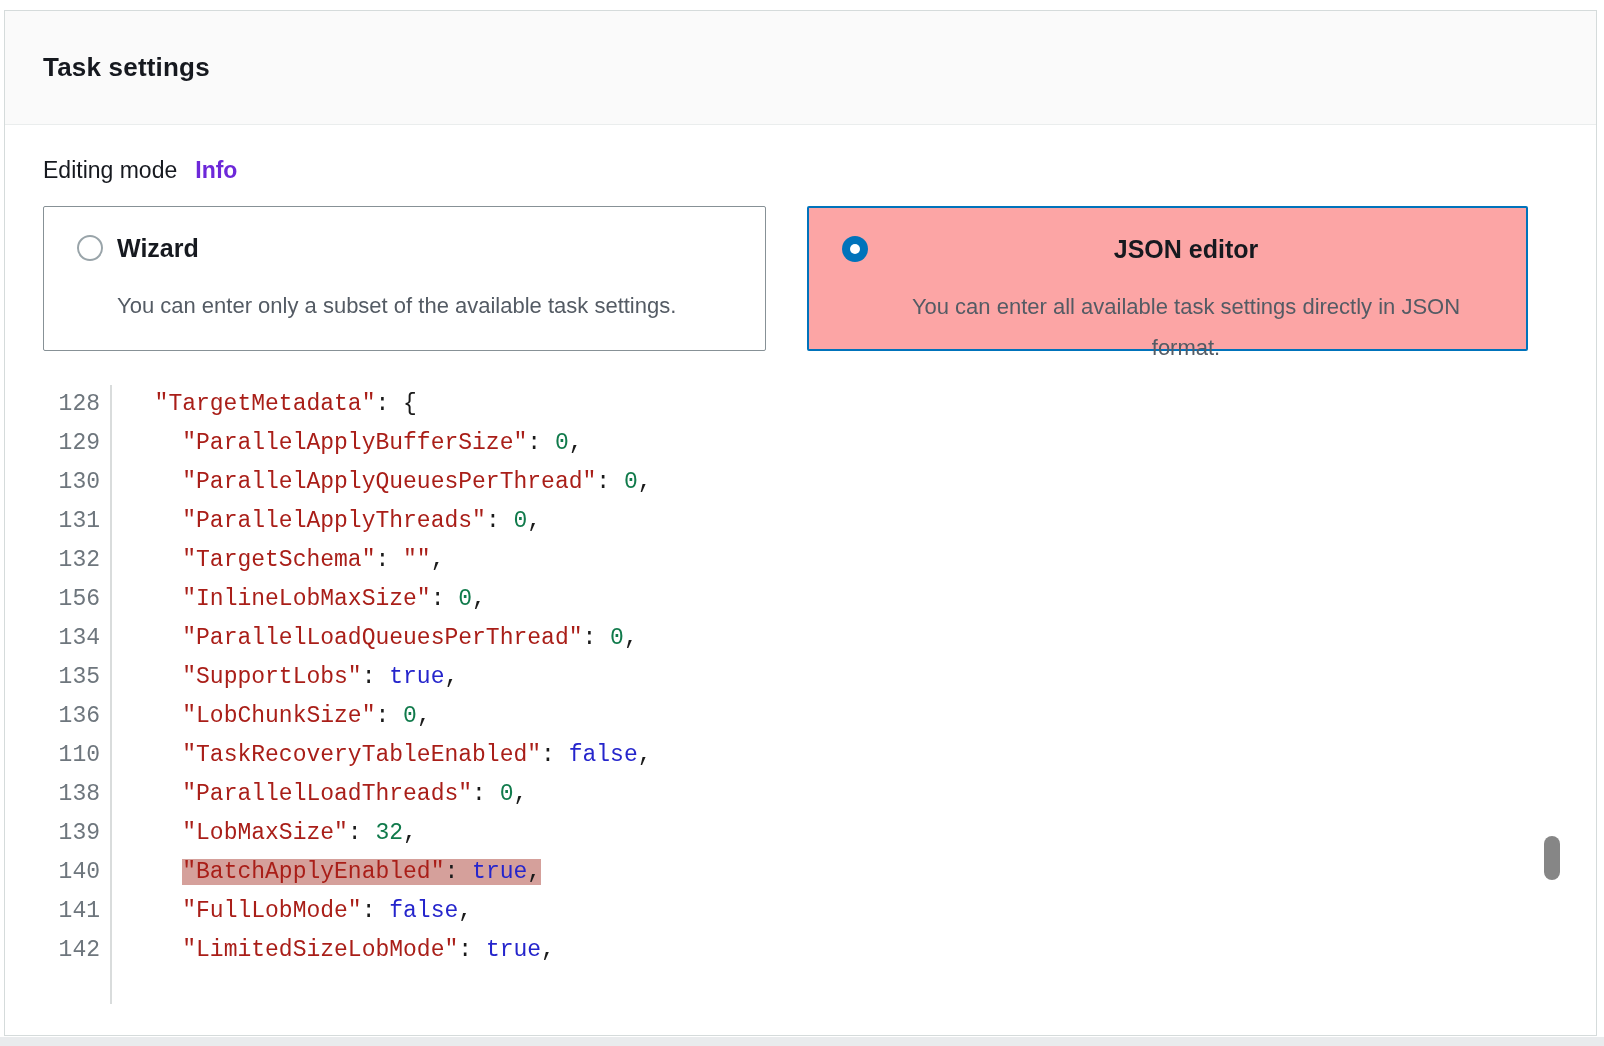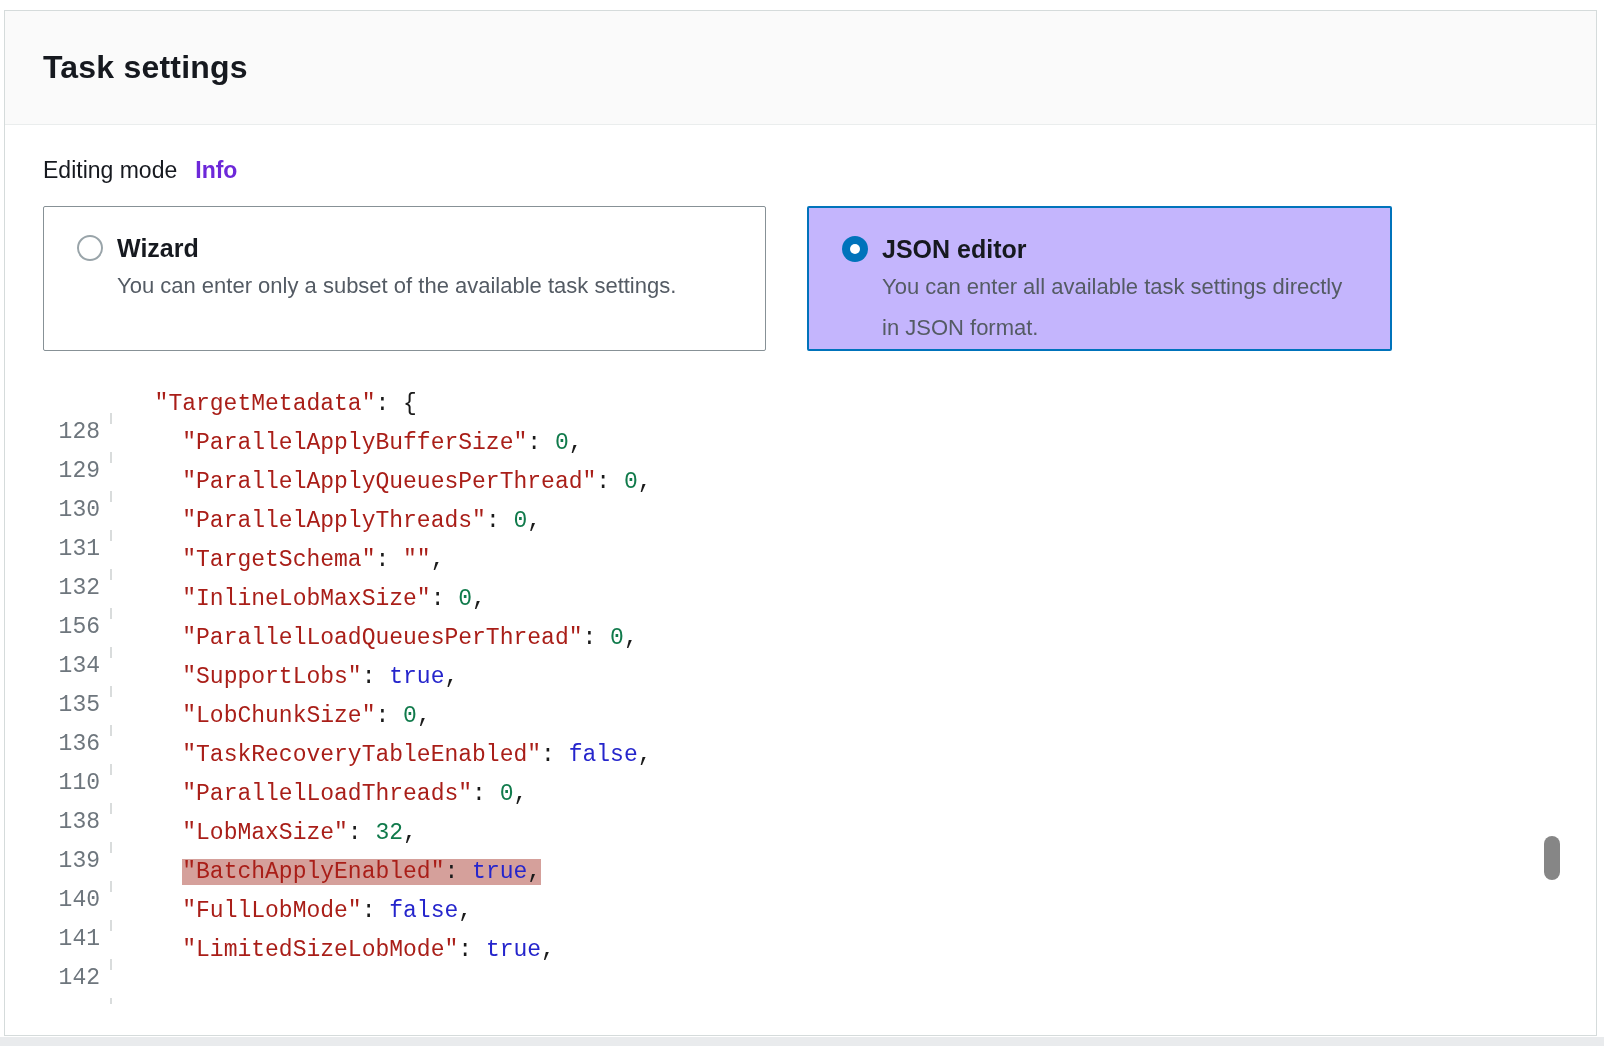--- a/index.html
+++ b/index.html
@@ -21,21 +21,21 @@
   }
   .card-header {
     height: 114px;
     background: #fafafa;
     border-bottom: 1px solid #eaeded;
     display: flex;
     align-items: center;
     padding: 0 38px;
   }
   .card-title {
-    font-size: 32px;
+    font-size: 26px;
     font-weight: 700;
     color: #16191f;
     letter-spacing: 0.2px;
   }
 
   
   .mode-row {
     position: absolute;
     left: 38px; top: 146px;
     display: flex;
@@ -56,23 +56,24 @@
     width: 723px; height: 145px;
     background: #ffffff;
     border: 1px solid #879196;
     border-radius: 2px;
     padding: 24px 28px 0 33px;
     display: flex;
     gap: 14px;
     cursor: pointer;
   }
   .tile.selected {
-    width: 585px;
+    width: 721px;
     border: 2px solid #0073bb;
-    background: #c4b5fd;
+    background: #fca5a5;
+    text-align: center;
   }
   .radio {
     flex: none;
     width: 26px; height: 26px;
     border-radius: 50%;
     border: 2px solid #99a4a9;
     background: #ffffff;
     margin-top: 4px;
   }
   .radio.checked {
@@ -82,21 +83,21 @@
   }
   .radio.checked::after {
     content: "";
     position: absolute;
     left: 8px; top: 8px;
     width: 10px; height: 10px;
     border-radius: 50%;
     background: #ffffff;
   }
   .tile-title { font-size: 25px; color: #16191f; line-height: 34px; font-weight: bold; }
-  .tile-desc  { font-size: 22px; color: #545b64; line-height: 41px; max-width: 608px; margin-top: 0; }
+  .tile-desc  { font-size: 22px; color: #545b64; line-height: 41px; max-width: 608px; margin-top: 20px; }
 
   
   .editor {
     position: absolute;
     left: 0; top: 374px;
     width: 1535px;
   }
   .line {
     display: flex;
     height: 39px;
@@ -104,21 +105,20 @@
     font-size: 23px;
     line-height: 39px;
   }
   .gutter {
     flex: none;
     width: 107px;
     text-align: right;
     padding-right: 10px;
     color: #6e767d;
     border-right: 2px solid #d9dcdc;
-    margin-top: 28px;
   }
   .code {
     white-space: pre;
     padding-left: 15px;
     color: #1a1a1a;
   }
   .tok-plain { color: #1a1a1a; }
   .tok-key   { color: #a91e18; }
   .tok-str   { color: #a91e18; }
   .tok-num   { color: #107a4b; }

